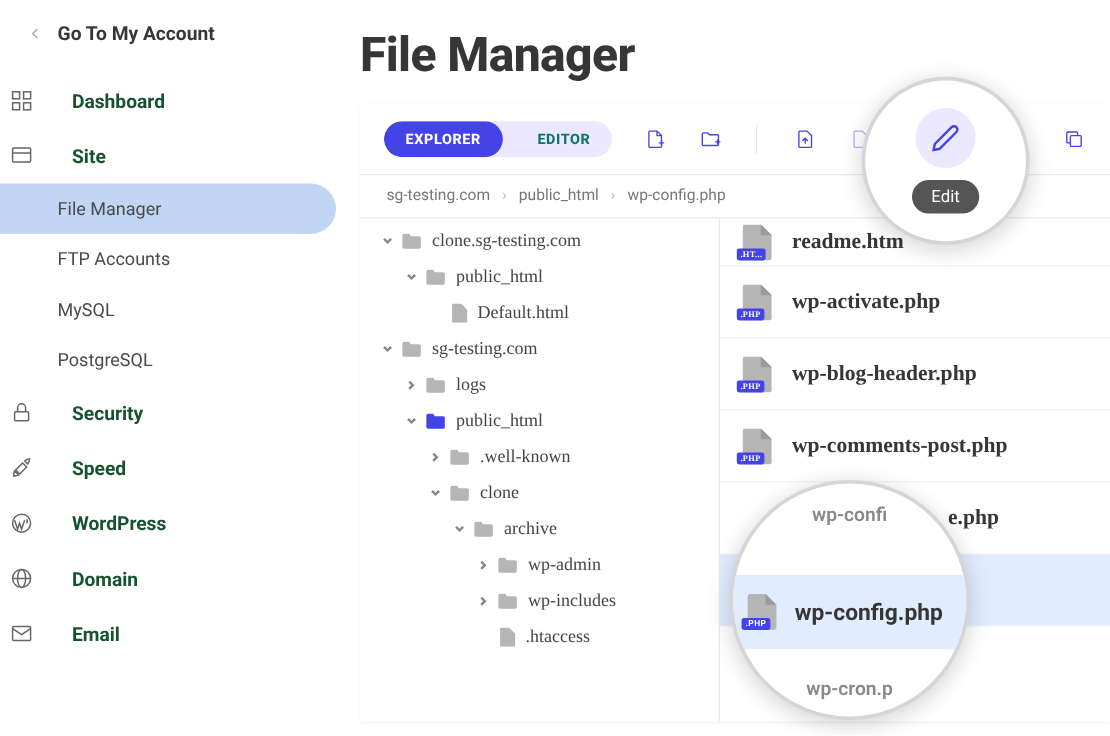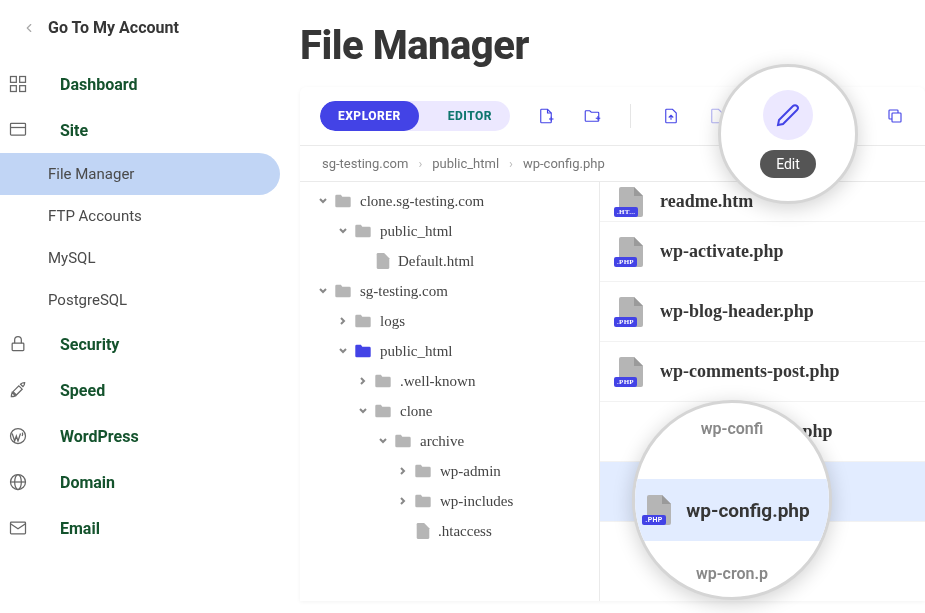--- a/index.html
+++ b/index.html
@@ -52,21 +52,21 @@
 .doc-svg { width: 26px; height: 30px; }
 .badge { position: absolute; bottom: 0; left: -4px; background: #4343e6; color: #fff; font-size: 7px; font-weight: 700; padding: 1px 3px; border-radius: 2px; letter-spacing: 0.3px; }
 .badge.html { background: #4343e6; }
 
 
 .magnifier { position: absolute; border-radius: 50%; background: #fff; box-shadow: 0 4px 20px rgba(0,0,0,0.18); border: 3px solid #d5d5d5; display: flex; align-items: center; justify-content: center; flex-direction: column; z-index: 10; }
 .mag-edit { width: 140px; height: 140px; left: 718px; top: 64px; }
 .mag-edit-circle { width: 50px; height: 50px; border-radius: 50%; background: #ece8ff; display: flex; align-items: center; justify-content: center; margin-bottom: 10px; }
 .mag-edit-circle svg { width: 24px; height: 24px; stroke: #4343e6; fill: none; stroke-width: 2; }
 .mag-tooltip { background: #555; color: #fff; padding: 6px 16px; border-radius: 16px; font-size: 14px; }
-.mag-file { width: 200px; height: 200px; left: 632px; top: 400px; overflow: hidden; }
+.mag-file { width: 200px; height: 200px; left: 608px; top: 400px; overflow: hidden; }
 .mag-top-text, .mag-bot-text { color: #888; font-size: 16px; font-weight: 600; position: absolute; white-space: nowrap; }
 .mag-top-text { top: 16px; }
 .mag-bot-text { bottom: 14px; }
 .mag-highlight { position: absolute; left: 0; right: 0; top: 76px; height: 62px; background: #e2ecff; display: flex; align-items: center; justify-content: center; gap: 10px; }
 .mag-highlight .file-icn { margin-right: 4px; margin-left: -8px; }
 </style>
 </head>
 <body>
 
 <div class="sidebar">

